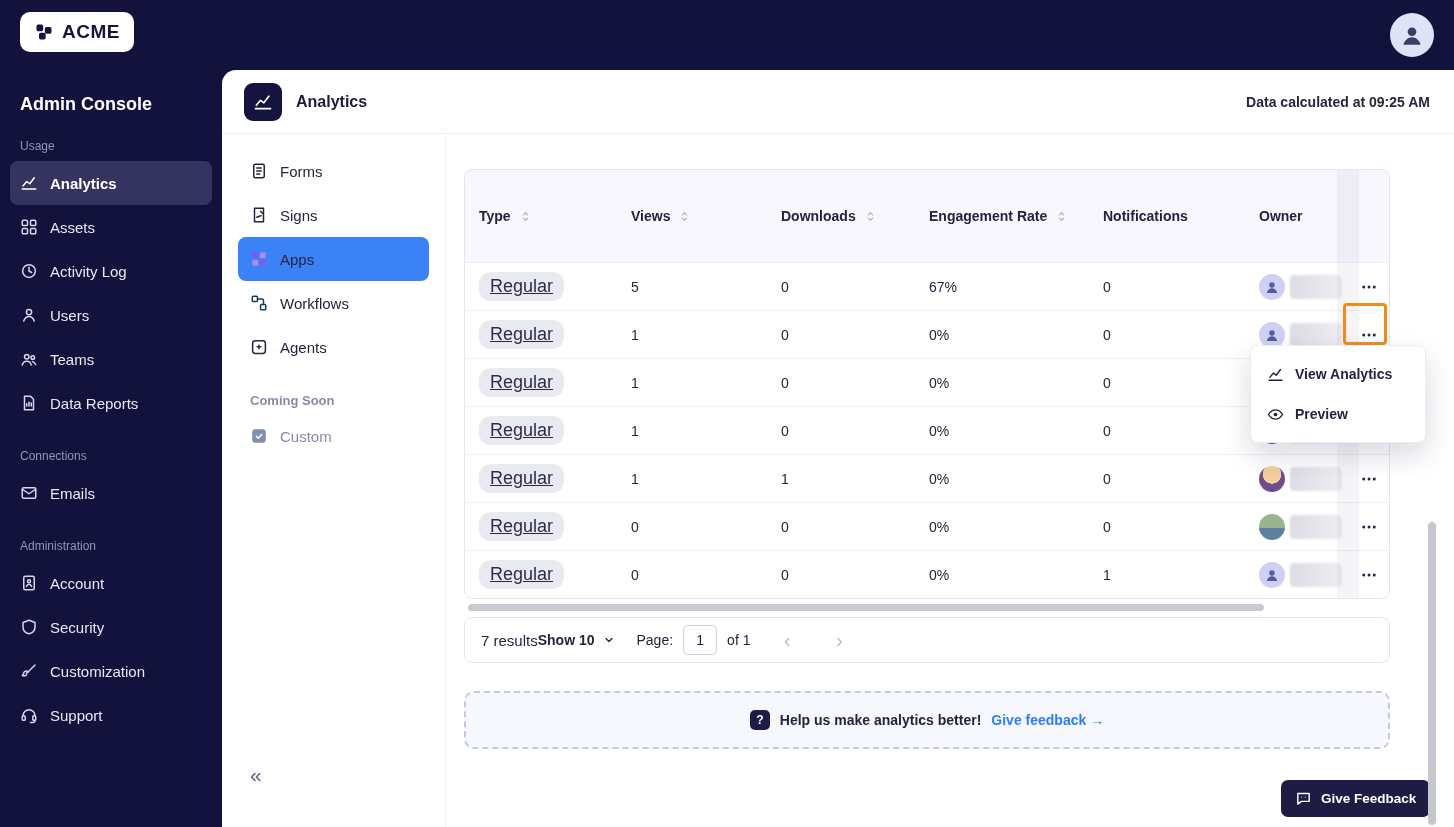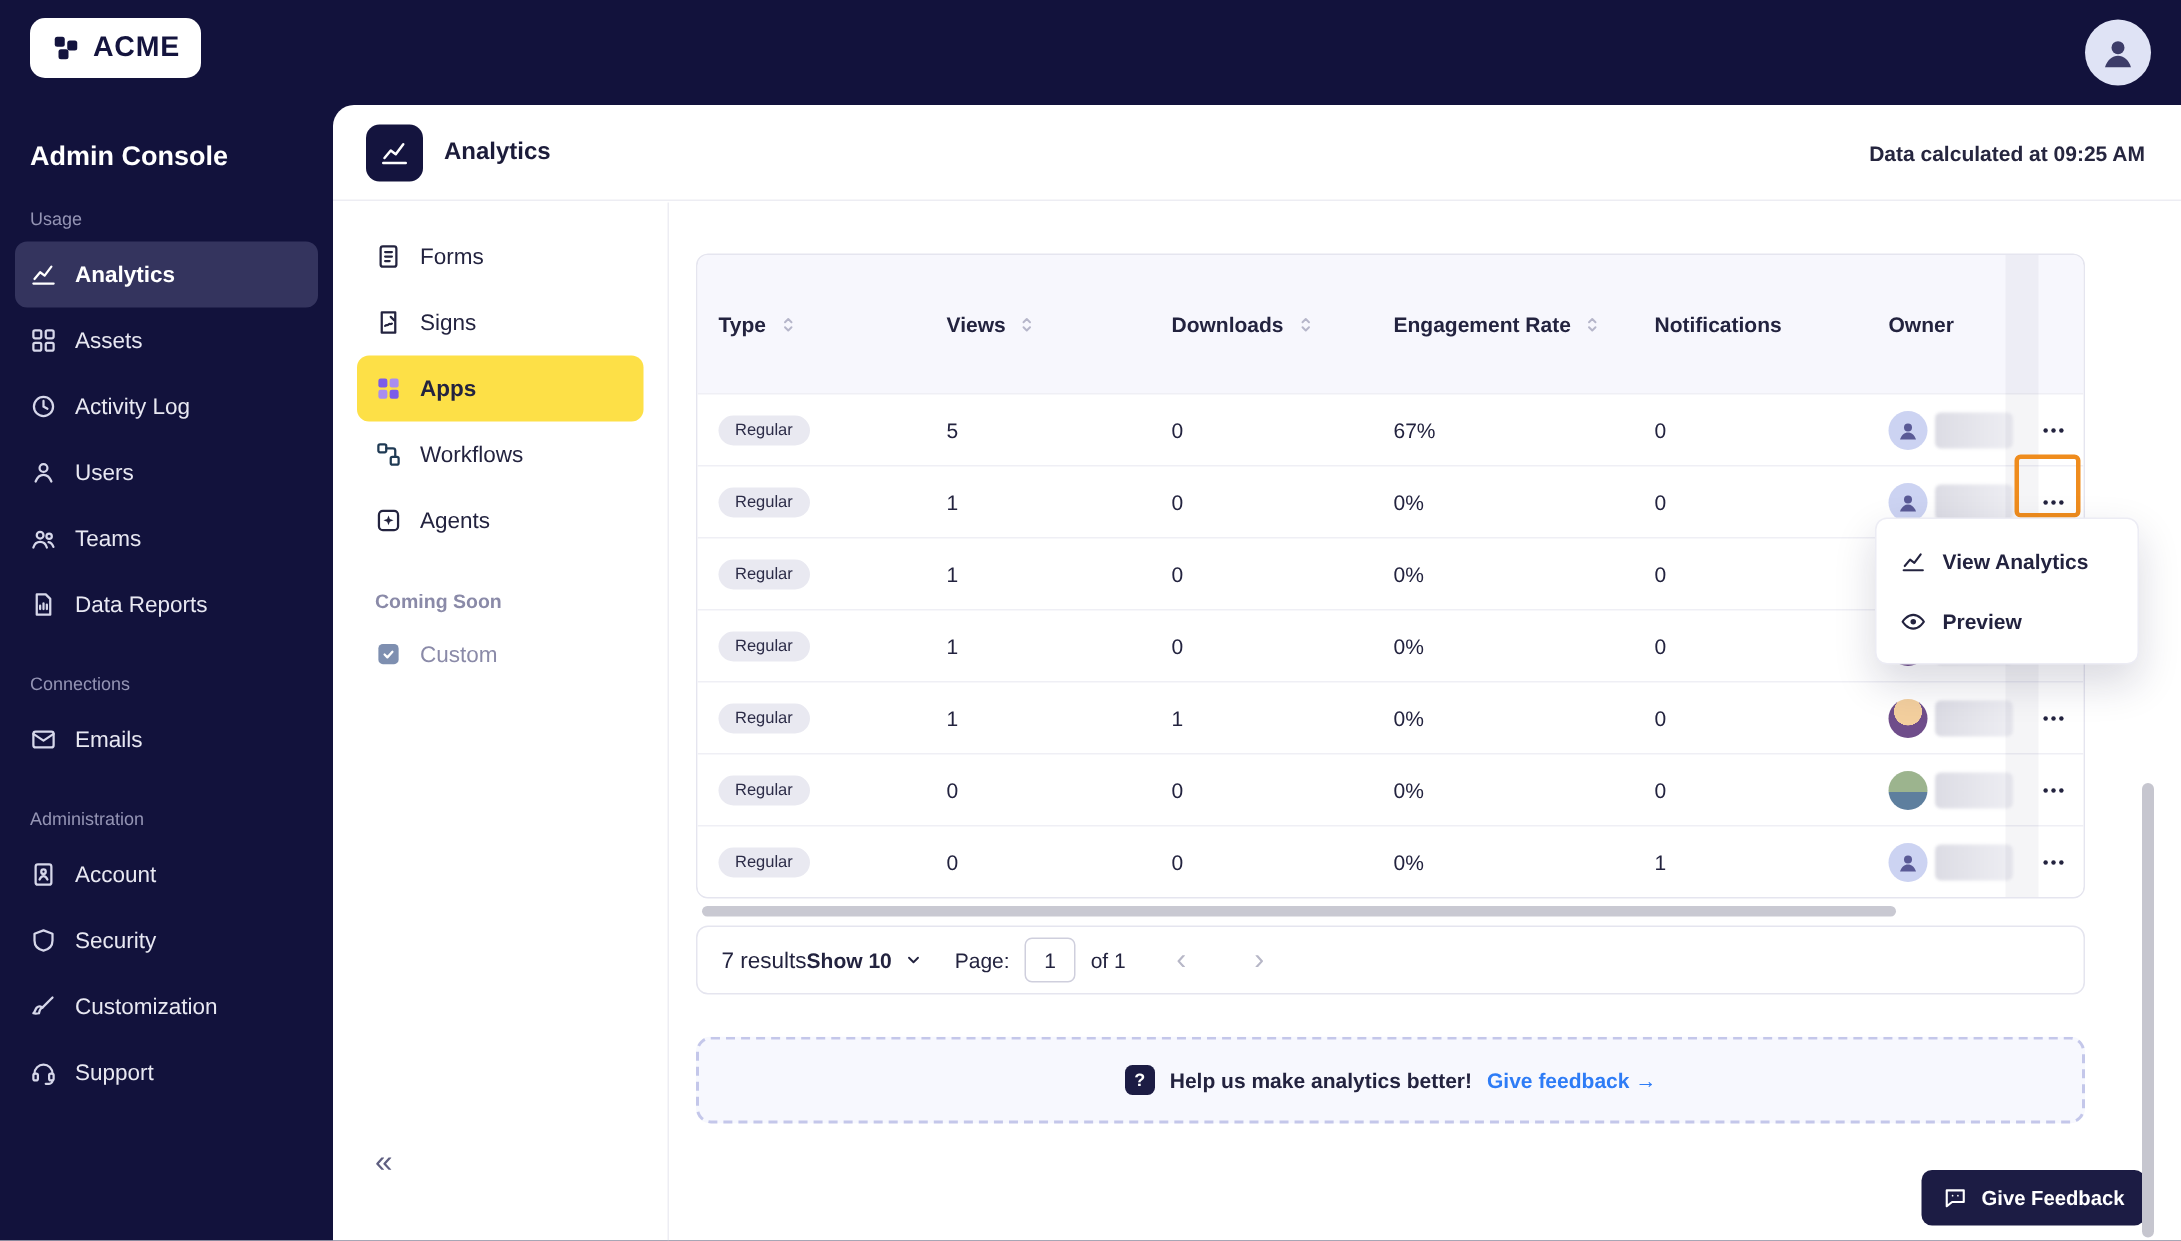--- a/index.html
+++ b/index.html
@@ -40,21 +40,21 @@
           display:flex; align-items:center; justify-content:center; }
   .app-title { font-size:16px; font-weight:700; color:#1c1c3a; }
   .calc-at { font-size:14px; font-weight:600; color:#26263f; }
 
   .body-row { position:absolute; top:65px; left:0; right:0; bottom:0; display:flex; }
 
   
   .subnav { width:224px; border-right:1px solid #ededf3; padding-top:14px; position:relative; flex:0 0 auto; }
   .subnav-item { display:flex; align-items:center; gap:12px; height:44px; margin:0 16px; padding:0 12px;
           border-radius:8px; color:#23233f; font-size:15px; font-weight:500; cursor:pointer; }
-  .subnav-item.active { background:#fde047; font-weight:700; }
+  .subnav-item.active { background:#3b82f6; font-weight:400; }
   .subnav-item.disabled { color:#8a8aa8; cursor:default; }
   .coming-soon { color:#8a8aa8; font-size:13px; font-weight:600; margin:24px 0 6px 28px; }
   .collapse-btn { position:absolute; left:28px; bottom:42px; font-size:21px; color:#5f5f80; cursor:pointer; line-height:1; }
 
   
   .content { flex:1; padding:16px 64px 0 18px; position:relative; }
   .toolbar { display:flex; justify-content:space-between; align-items:center; }
   .search-box { width:238px; height:40px; border:1px solid #d9d9e3; border-radius:8px;
           display:flex; align-items:center; gap:9px; padding:0 12px; background:#fff; }
   .search-box svg { color:#7a7a92; flex:0 0 auto; }
@@ -65,21 +65,21 @@
           color:#20203c; cursor:pointer; font-family:inherit; }
 
   
   .table-card { margin-top:18px; border:1px solid #e5e5ef; border-radius:8px; overflow:hidden; position:relative; background:#fff; }
   .thead, .trow { display:grid; grid-template-columns:152px 150px 148px 174px 156px 104px 1fr; align-items:center; }
   .thead { height:92px; background:#f7f7fd; }
   .th { display:flex; align-items:center; gap:8px; padding-left:14px; font-size:14px; font-weight:700; color:#23233f;text-align:right; }
   .sort-ic { color:#b6b6ca; }
   .trow { height:48px; border-top:1px solid #efeff5; background:#fff; }
   .td { padding-left:14px; font-size:14px; color:#23233f; display:flex; align-items:center; }
-  .badge { background:#e9e9f1; border-radius:12px; padding:4px 11px; font-size:11px; color:#2c2c48; font-weight:500; }
+  .badge { background:#e9e9f1; border-radius:12px; padding:4px 11px; font-size:18px; color:#2c2c48; font-weight:500;text-decoration:underline; }
   .owner { gap:5px; }
   .avatar { width:26px; height:26px; border-radius:50%; flex:0 0 auto; display:flex; align-items:center;
           justify-content:center; overflow:hidden; }
   .av-person { background:#ccd3f2; }
   .av-photo  { background:radial-gradient(circle at 50% 32%, #f3cf9e 0 42%, #6f4d8a 43% 100%); }
   .av-photo2 { background:linear-gradient(180deg,#9cb48e 0 55%, #5e7f9e 55% 100%); }
   .blurbar { width:52px; height:24px; border-radius:4px; background:linear-gradient(90deg,#dcdce4,#eeeef3); filter:blur(1px); }
   .td.actions { justify-content:center; padding-left:0; }
   .dots-btn { width:36px; height:30px; border:none; background:transparent; color:#23233f;
           display:flex; align-items:center; justify-content:center; cursor:pointer; }

